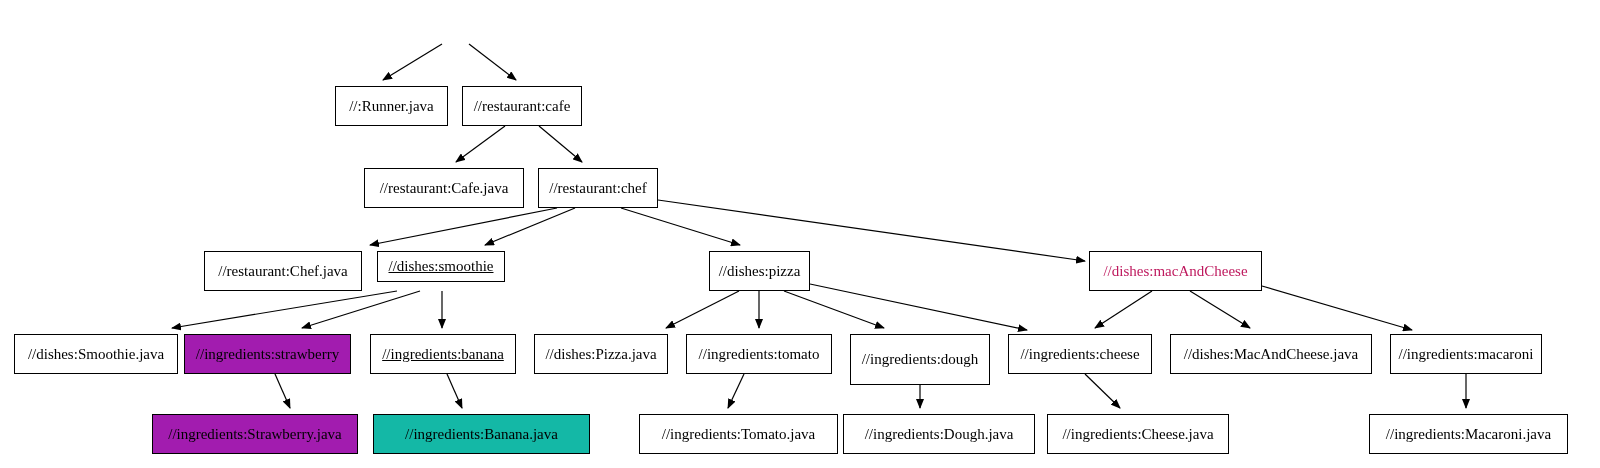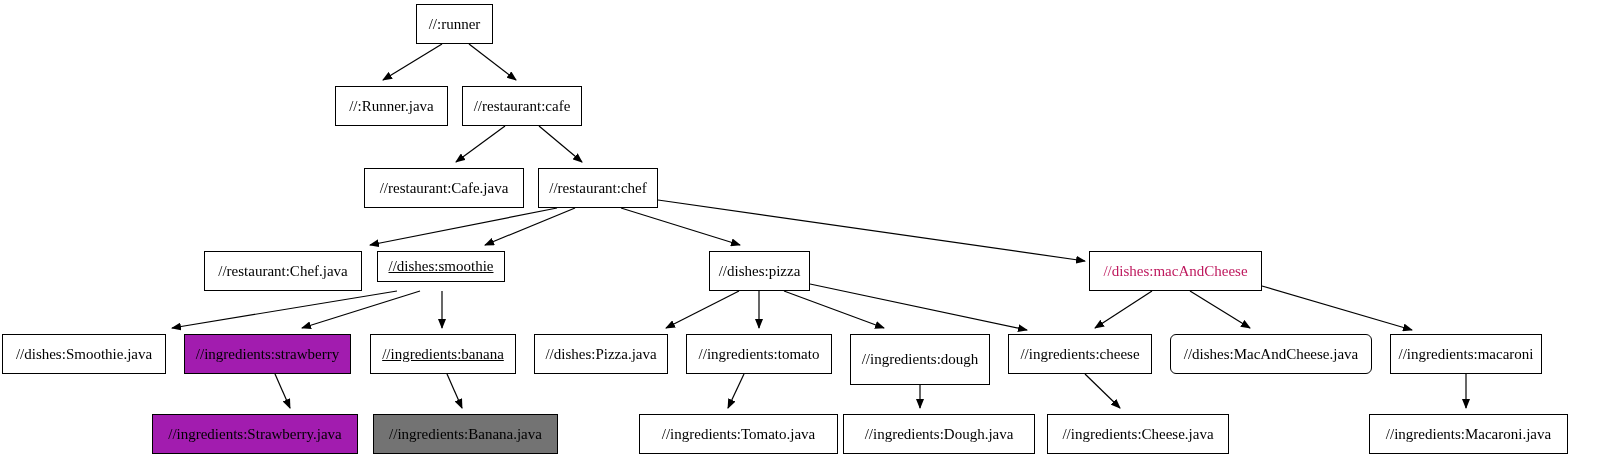--- a/index.html
+++ b/index.html
@@ -80,23 +80,20 @@
         <path d="M275,374 L290,408" stroke="#000000" stroke-width="1.2" fill="none" marker-end="url(#arrowhead)"></path>
         <path d="M447,374 L462,408" stroke="#000000" stroke-width="1.2" fill="none" marker-end="url(#arrowhead)"></path>
         <path d="M744,374 L728,408" stroke="#000000" stroke-width="1.2" fill="none" marker-end="url(#arrowhead)"></path>
         <path d="M920,374 L920,408" stroke="#000000" stroke-width="1.2" fill="none" marker-end="url(#arrowhead)"></path>
         <path d="M1085,374 L1120,408" stroke="#000000" stroke-width="1.2" fill="none" marker-end="url(#arrowhead)"></path>
         <path d="M1466,374 L1466,408" stroke="#000000" stroke-width="1.2" fill="none" marker-end="url(#arrowhead)"></path>
       </g>
   </svg>
 
   <div id="node-layer">
-      <div class="gnode" style="left: 416px; top: 4px; width: 77px; height: 40px; border-color: rgb(0, 0, 0); background: rgb(255, 255, 255);">
-        <span class="gnode-label" style="color: rgb(0, 0, 0);">//:runner</span>
-      </div>
       <div class="gnode" style="left: 335px; top: 86px; width: 113px; height: 40px; border-color: rgb(0, 0, 0); background: rgb(255, 255, 255);">
         <span class="gnode-label" style="color: rgb(0, 0, 0);">//:Runner.java</span>
       </div>
       <div class="gnode" style="left: 462px; top: 86px; width: 120px; height: 40px; border-color: rgb(0, 0, 0); background: rgb(255, 255, 255);">
         <span class="gnode-label" style="color: rgb(0, 0, 0);">//restaurant:cafe</span>
       </div>
       <div class="gnode" style="left: 364px; top: 168px; width: 160px; height: 40px; border-color: rgb(0, 0, 0); background: rgb(255, 255, 255);">
         <span class="gnode-label" style="color: rgb(0, 0, 0);">//restaurant:Cafe.java</span>
       </div>
       <div class="gnode" style="left: 538px; top: 168px; width: 120px; height: 40px; border-color: rgb(0, 0, 0); background: rgb(255, 255, 255);">
@@ -107,51 +104,51 @@
       </div>
       <div class="gnode" style="left: 377px; top: 251px; width: 128px; height: 31px; border-color: rgb(0, 0, 0); background: rgb(255, 255, 255); text-decoration: underline;">
         <span class="gnode-label" style="color: rgb(0, 0, 0);">//dishes:smoothie</span>
       </div>
       <div class="gnode" style="left: 709px; top: 251px; width: 101px; height: 40px; border-color: rgb(0, 0, 0); background: rgb(255, 255, 255);">
         <span class="gnode-label" style="color: rgb(0, 0, 0);">//dishes:pizza</span>
       </div>
       <div class="gnode" style="left: 1089px; top: 251px; width: 173px; height: 40px; border-color: rgb(0, 0, 0); background: rgb(255, 255, 255);">
         <span class="gnode-label" style="color: #be185d;">//dishes:macAndCheese</span>
       </div>
-      <div class="gnode" style="left: 2px; top: 334px; width: 164px; height: 40px; border-color: rgb(0, 0, 0); background: rgb(255, 255, 255);">
+      <div class="gnode" style="left: 14px; top: 334px; width: 164px; height: 40px; border-color: rgb(0, 0, 0); background: rgb(255, 255, 255);">
         <span class="gnode-label" style="color: rgb(0, 0, 0);">//dishes:Smoothie.java</span>
       </div>
       <div class="gnode" style="left: 184px; top: 334px; width: 167px; height: 40px; border-color: rgb(0, 0, 0); background: #a21caf;">
         <span class="gnode-label" style="color: rgb(0, 0, 0);">//ingredients:strawberry</span>
       </div>
       <div class="gnode" style="left: 370px; top: 334px; width: 146px; height: 40px; border-color: rgb(0, 0, 0); background: rgb(255, 255, 255);">
         <span class="gnode-label" style="color: rgb(0, 0, 0); text-decoration: underline;">//ingredients:banana</span>
       </div>
       <div class="gnode" style="left: 534px; top: 334px; width: 134px; height: 40px; border-color: rgb(0, 0, 0); background: rgb(255, 255, 255);">
         <span class="gnode-label" style="color: rgb(0, 0, 0);">//dishes:Pizza.java</span>
       </div>
       <div class="gnode" style="left: 686px; top: 334px; width: 146px; height: 40px; border-color: rgb(0, 0, 0); background: rgb(255, 255, 255);">
         <span class="gnode-label" style="color: rgb(0, 0, 0);">//ingredients:tomato</span>
       </div>
       <div class="gnode" style="left: 850px; top: 334px; width: 140px; height: 51px; border-color: rgb(0, 0, 0); background: rgb(255, 255, 255);">
         <span class="gnode-label" style="color: rgb(0, 0, 0);">//ingredients:dough</span>
       </div>
       <div class="gnode" style="left: 1008px; top: 334px; width: 144px; height: 40px; border-color: rgb(0, 0, 0); background: rgb(255, 255, 255);">
         <span class="gnode-label" style="color: rgb(0, 0, 0);">//ingredients:cheese</span>
       </div>
-      <div class="gnode" style="left: 1170px; top: 334px; width: 202px; height: 40px; border-color: rgb(0, 0, 0); background: rgb(255, 255, 255); border-radius: 6px;">
+      <div class="gnode" style="left: 1170px; top: 334px; width: 202px; height: 40px; border-color: rgb(0, 0, 0); background: rgb(255, 255, 255);">
         <span class="gnode-label" style="color: rgb(0, 0, 0);">//dishes:MacAndCheese.java</span>
       </div>
       <div class="gnode" style="left: 1390px; top: 334px; width: 152px; height: 40px; border-color: rgb(0, 0, 0); background: rgb(255, 255, 255);">
         <span class="gnode-label" style="color: rgb(0, 0, 0);">//ingredients:macaroni</span>
       </div>
       <div class="gnode" style="left: 152px; top: 414px; width: 206px; height: 40px; border-color: rgb(0, 0, 0); background: #a21caf;">
         <span class="gnode-label" style="color: rgb(0, 0, 0);">//ingredients:Strawberry.java</span>
       </div>
-      <div class="gnode" style="left: 373px; top: 414px; width: 185px; height: 40px; border-color: rgb(0, 0, 0); background: #737373;">
+      <div class="gnode" style="left: 373px; top: 414px; width: 217px; height: 40px; border-color: rgb(0, 0, 0); background: #14b8a6;">
         <span class="gnode-label" style="color: rgb(0, 0, 0);">//ingredients:Banana.java</span>
       </div>
       <div class="gnode" style="left: 639px; top: 414px; width: 199px; height: 40px; border-color: rgb(0, 0, 0); background: rgb(255, 255, 255);">
         <span class="gnode-label" style="color: rgb(0, 0, 0);">//ingredients:Tomato.java</span>
       </div>
       <div class="gnode" style="left: 843px; top: 414px; width: 192px; height: 40px; border-color: rgb(0, 0, 0); background: rgb(255, 255, 255);">
         <span class="gnode-label" style="color: rgb(0, 0, 0);">//ingredients:Dough.java</span>
       </div>
       <div class="gnode" style="left: 1047px; top: 414px; width: 182px; height: 40px; border-color: rgb(0, 0, 0); background: rgb(255, 255, 255);">
         <span class="gnode-label" style="color: rgb(0, 0, 0);">//ingredients:Cheese.java</span>

